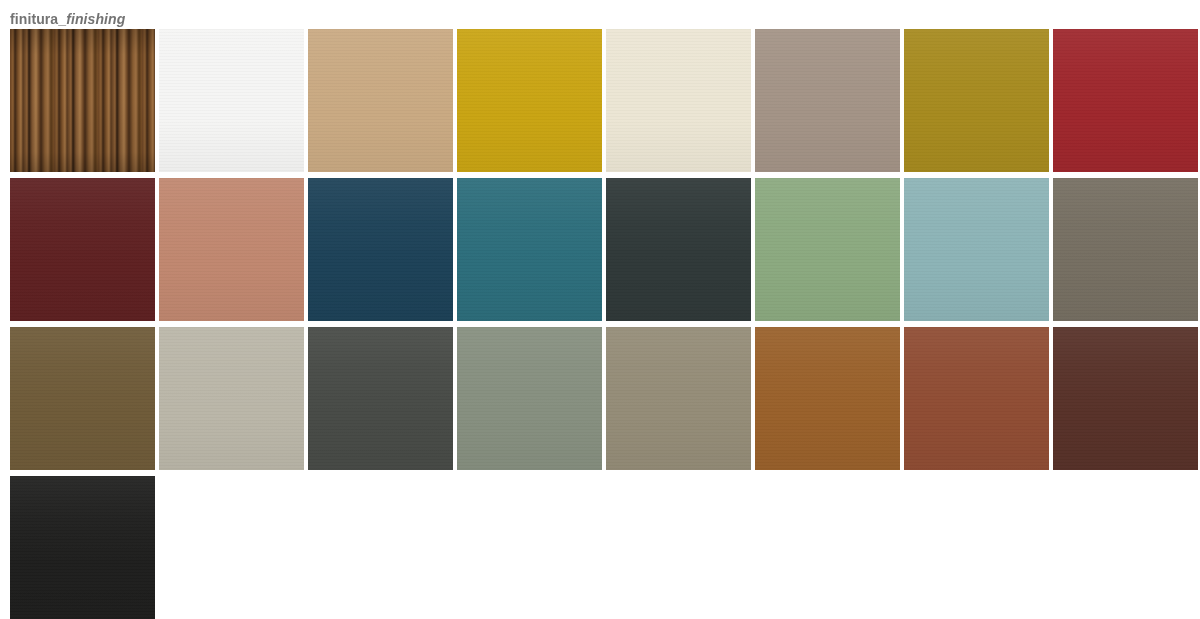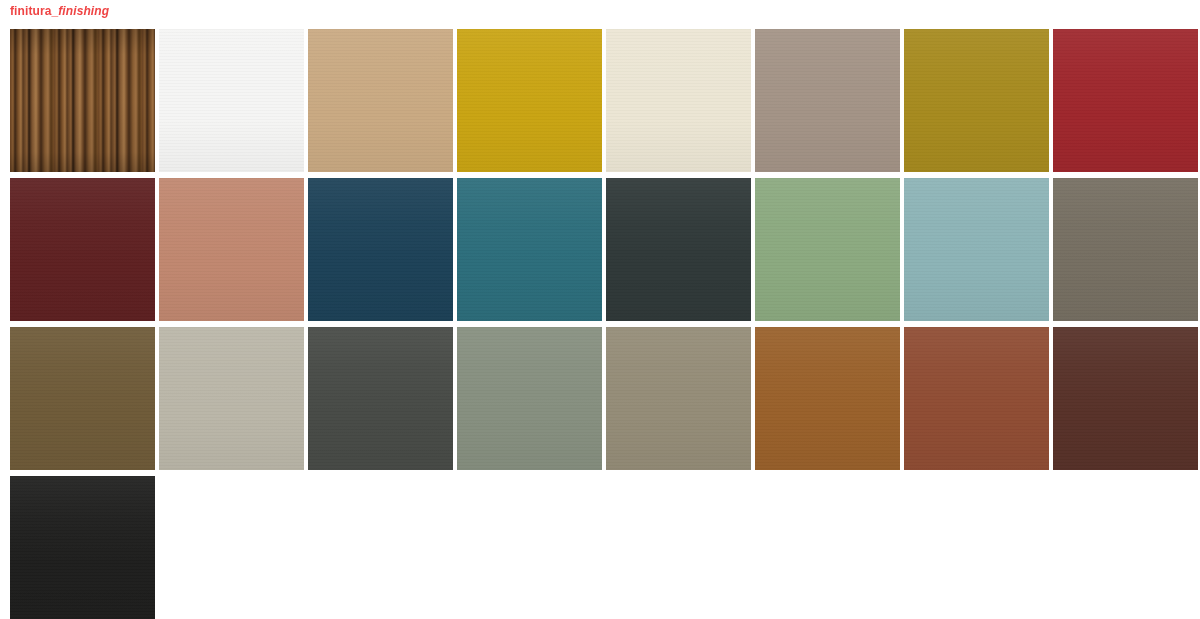--- a/index.html
+++ b/index.html
@@ -10,25 +10,25 @@
   body {
     width: 1200px;
     height: 619px;
     font-family: "Liberation Sans", sans-serif;
     overflow: hidden;
     position: relative;
   }
   #title {
     position: absolute;
     left: 10px;
-    top: 3px;
-    font-size: 12px;
+    top: 11px;
+    font-size: 14px;
     line-height: 16px;
     font-weight: bold;
-    color: #ef4444;
+    color: #737373;
     white-space: nowrap;
     letter-spacing: 0.1px;
   }
   #title .it {
     font-style: italic;
     font-weight: bold;
   }
   #grid {
     position: absolute;
     left: 10px;

